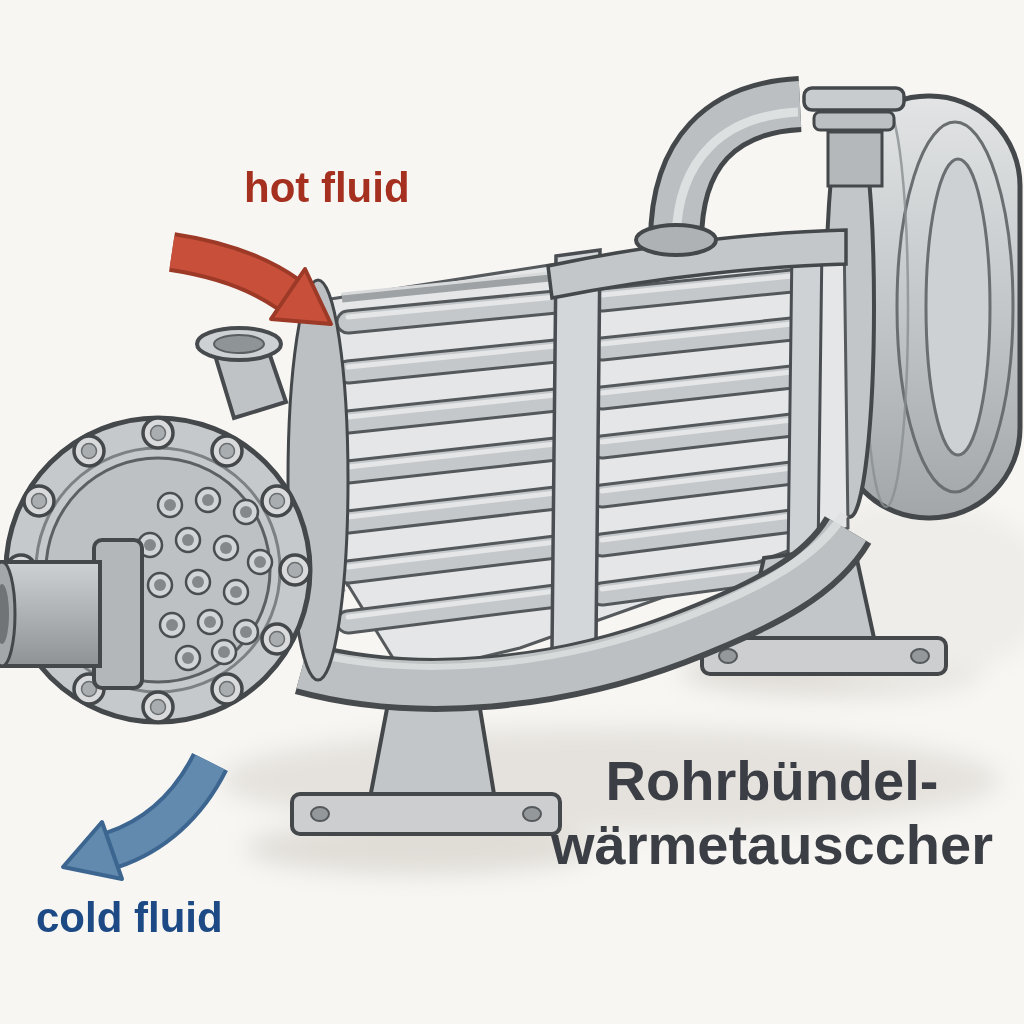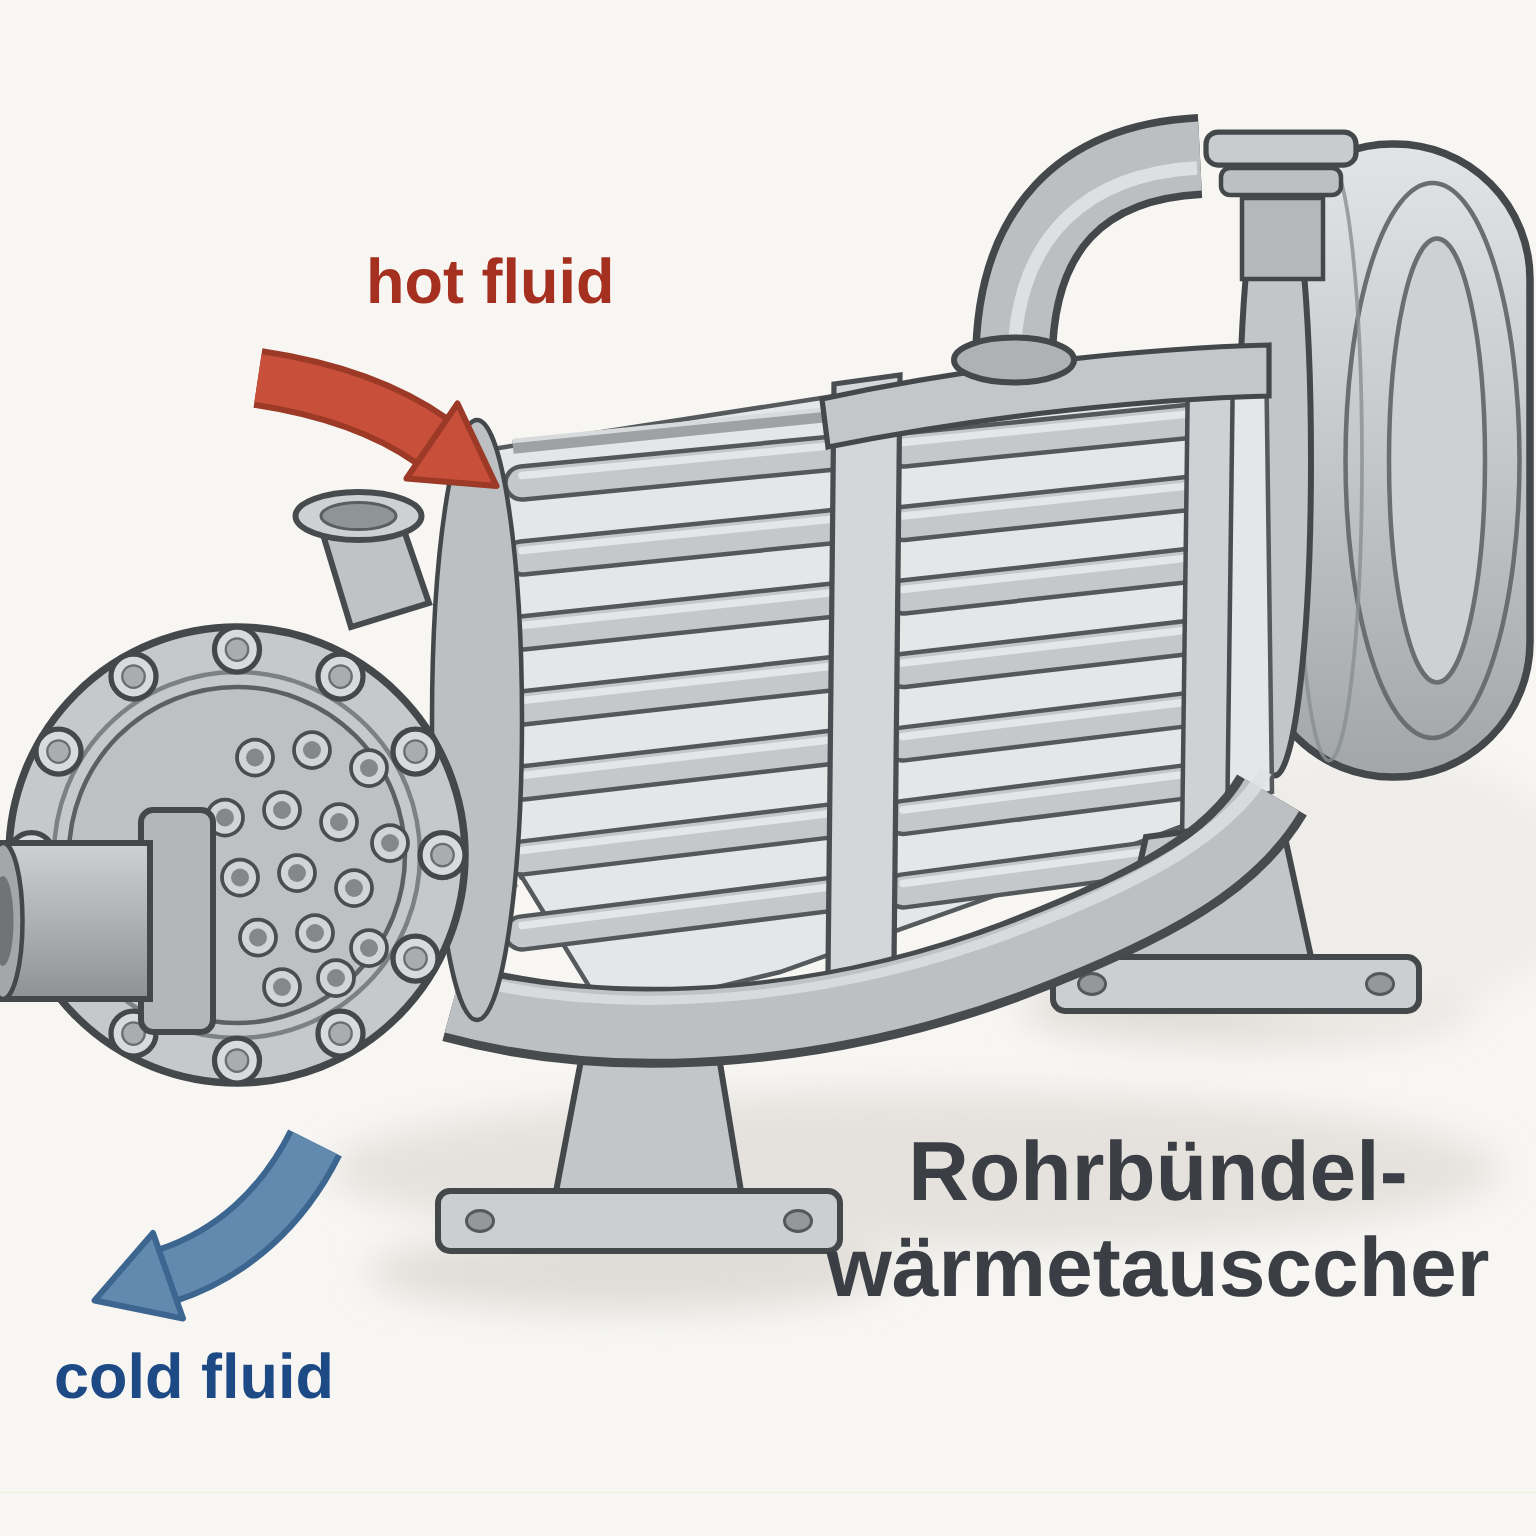--- a/index.html
+++ b/index.html
@@ -1,16 +1,16 @@
 <!DOCTYPE html>
 <html><head>
 <meta charset="utf-8">
 <style>
   html,body{margin:0;padding:0;background:#f7f6f3;}
-  .stage{position:relative;width:1024px;height:995px;background:#bef264;overflow:hidden;
+  .stage{position:relative;width:1024px;height:995px;background:#a21caf;overflow:hidden;
          font-family:"Liberation Sans", sans-serif;}
   svg{display:block;}
   text{font-family:"Liberation Sans", sans-serif;}
   .label-hot{font-size:42px;font-weight:bold;fill:#a5301f;}
   .label-cold{font-size:42px;font-weight:bold;fill:#1d4a85;}
   .title-text{font-size:56px;font-weight:bold;fill:#3b3f45;}
   .to{stroke:#54585b;stroke-width:25;fill:none;stroke-linecap:round;}
   .tb{stroke:#c5c8ca;stroke-width:19;fill:none;stroke-linecap:round;}
   .th{stroke:#e9ebec;stroke-width:5;fill:none;stroke-linecap:round;opacity:.85;}
 </style>

